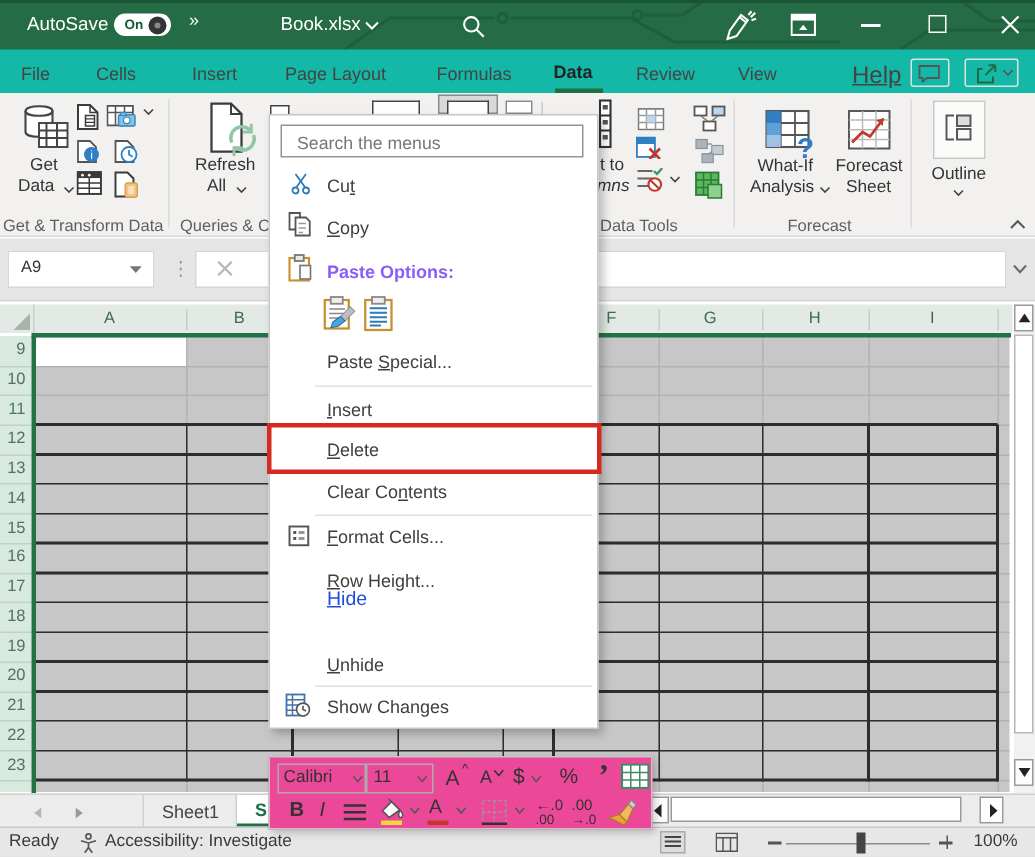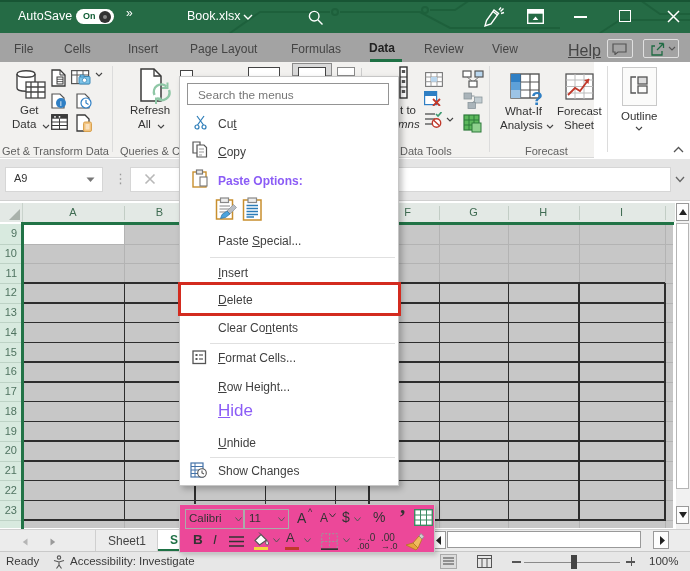--- a/index.html
+++ b/index.html
@@ -51,21 +51,21 @@
  <rect x="0.7" y="0.7" width="15.6" height="4" fill="#fff"></rect>
  <path d="M8.5 7.5 L11.3 11 H5.7 Z" fill="#fff"></path>
 </svg>
 <div class="ab" style="left:574px;top:16px;width:13px;height:1.6px;background:#fff;"></div>
 <div class="ab" style="left:619px;top:10px;width:12px;height:12px;border:1.4px solid #fff;"></div>
 <svg class="ab" style="left:666px;top:9px;" width="15" height="15" viewBox="0 0 15 15">
       <path d="M2 2 L13 13 M13 2 L2 13" stroke="#fff" stroke-width="1.5"></path>
     </svg>
 </div>
 
-<div class="ab" style="left:0;top:33px;width:690px;height:29px;background:#a3a3a3;">
+<div class="ab" style="left:0;top:33px;width:690px;height:29px;background:#14b8a6;">
 <span class="ab" style="left:14px;top:9px;font-size:12px;color:#444;">File</span>
 <span class="ab" style="left:64px;top:9px;font-size:12px;color:#444;">Cells</span>
 <span class="ab" style="left:128px;top:9px;font-size:12px;color:#444;">Insert</span>
 <span class="ab" style="left:190px;top:9px;font-size:12px;color:#444;">Page Layout</span>
 <span class="ab" style="left:291px;top:9px;font-size:12px;color:#444;">Formulas</span>
 <span class="ab" style="left:369px;top:8px;font-size:12px;color:#222;font-weight:bold;">Data</span>
 <div class="ab" style="left:370px;top:25.5px;width:32px;height:3px;background:#1e7044;"></div>
 <span class="ab" style="left:424px;top:9px;font-size:12px;color:#444;">Review</span>
 <span class="ab" style="left:492px;top:9px;font-size:12px;color:#444;">View</span>
 <span class="ab" style="left:568px;top:9px;font-size:16px;color:#444;text-decoration:underline;">Help</span>
@@ -76,21 +76,21 @@
 <div class="ab" style="left:643px;top:6px;width:36px;height:19px;border:1px solid #e0e0e0;border-radius:2px;"></div>
 <svg class="ab" style="left:650px;top:9px;" width="15" height="14" viewBox="0 0 15 14">
       <path d="M5 4 H2 V13 H12 V9" stroke="#1f6b43" stroke-width="1.3" fill="none"></path>
       <path d="M7 8 L13.5 1.5 M13.5 1.5 H9 M13.5 1.5 V6" stroke="#1f6b43" stroke-width="1.3" fill="none"></path>
     </svg>
 <svg class="ab" style="left:668px;top:13px;" width="8" height="5" viewBox="0 0 8 5">
       <path d="M1 1 L4 4 L7 1" stroke="#555" stroke-width="1.1" fill="none"></path>
     </svg>
 </div>
 
-<div class="ab" style="left:0;top:62px;width:594px;height:96px;background:#f2f1ef;border-bottom:1px solid #d8d8d8;">
+<div class="ab" style="left:0;top:62px;width:690px;height:96px;background:#f2f1ef;border-bottom:1px solid #d8d8d8;">
   
   <svg class="ab" style="left:15px;top:8px;" width="32" height="30" viewBox="0 0 32 30">
     <g stroke="#444" stroke-width="1.4" fill="#fff">
       <path d="M2 4 c0-2 4-3.2 9-3.2 s9 1.2 9 3.2 v14 c0 2-4 3.2-9 3.2 s-9-1.2-9-3.2 Z"></path>
       <path d="M2 4 c0 2 4 3.2 9 3.2 s9-1.2 9-3.2" fill="none"></path>
     </g>
     <g stroke="#444" stroke-width="1.3" fill="#fff">
       <rect x="11" y="12" width="19" height="16"></rect>
       <path d="M11 17 H30 M11 22 H30 M16 12 V28 M23 12 V28"></path>
     </g>
@@ -464,21 +464,21 @@
 <div id="menuitems">
     <div class="ab" style="left: 218px; top: 116.5px; z-index: 40; font-size: 12px; color: rgb(63, 63, 63);">Cu<u>t</u></div>
     <div class="ab" style="left: 218px; top: 145px; z-index: 40; font-size: 12px; color: rgb(63, 63, 63);"><u>C</u>opy</div>
     <div class="ab" style="left: 218px; top: 174px; z-index: 40; font-size: 12px; color: #8b5cf6;"><b>Paste Options:</b></div>
     <div class="ab" style="left: 218px; top: 234px; z-index: 40; font-size: 12px; color: rgb(63, 63, 63);">Paste <u>S</u>pecial...</div>
     <div class="ab" style="left: 218px; top: 265.5px; z-index: 40; font-size: 12px; color: rgb(63, 63, 63);"><u>I</u>nsert</div>
     <div class="ab" style="left: 218px; top: 292.5px; z-index: 40; font-size: 12px; color: rgb(63, 63, 63);"><u>D</u>elete</div>
     <div class="ab" style="left: 218px; top: 321px; z-index: 40; font-size: 12px; color: rgb(63, 63, 63);">Clear Co<u>n</u>tents</div>
     <div class="ab" style="left: 218px; top: 351px; z-index: 40; font-size: 12px; color: rgb(63, 63, 63);"><u>F</u>ormat Cells...</div>
     <div class="ab" style="left: 218px; top: 379.5px; z-index: 40; font-size: 12px; color: rgb(63, 63, 63);"><u>R</u>ow Height...</div>
-    <div class="ab" style="left: 218px; top: 401px; z-index: 40; font-size: 17px; color: #8b5cf6;"><u>H</u>ide</div>
+    <div class="ab" style="left: 218px; top: 391px; z-index: 40; font-size: 13px; color: #1d4ed8;"><u>H</u>ide</div>
     <div class="ab" style="left: 218px; top: 436px; z-index: 40; font-size: 12px; color: rgb(63, 63, 63);"><u>U</u>nhide</div>
     <div class="ab" style="left: 218px; top: 464px; z-index: 40; font-size: 12px; color: rgb(63, 63, 63);">Show Changes</div>
     <div class="ab" style="left: 210px; top: 256.7px; width: 185px; height: 1px; background: rgb(224, 224, 224); z-index: 40;"></div>
     <div class="ab" style="left: 210px; top: 342.5px; width: 185px; height: 1px; background: rgb(224, 224, 224); z-index: 40;"></div>
     <div class="ab" style="left: 210px; top: 456.5px; width: 185px; height: 1px; background: rgb(224, 224, 224); z-index: 40;"></div>
     <div class="ab" style="left: 194px; top: 115px; z-index: 40;"><svg width="13" height="15" viewBox="0 0 13 15">
         <g stroke="#2b7cb8" stroke-width="1.2" fill="none">
           <path d="M3 1 L9.5 10"></path>
           <path d="M10 1 L3.5 10"></path>
           <circle cx="3" cy="12" r="2"></circle>

